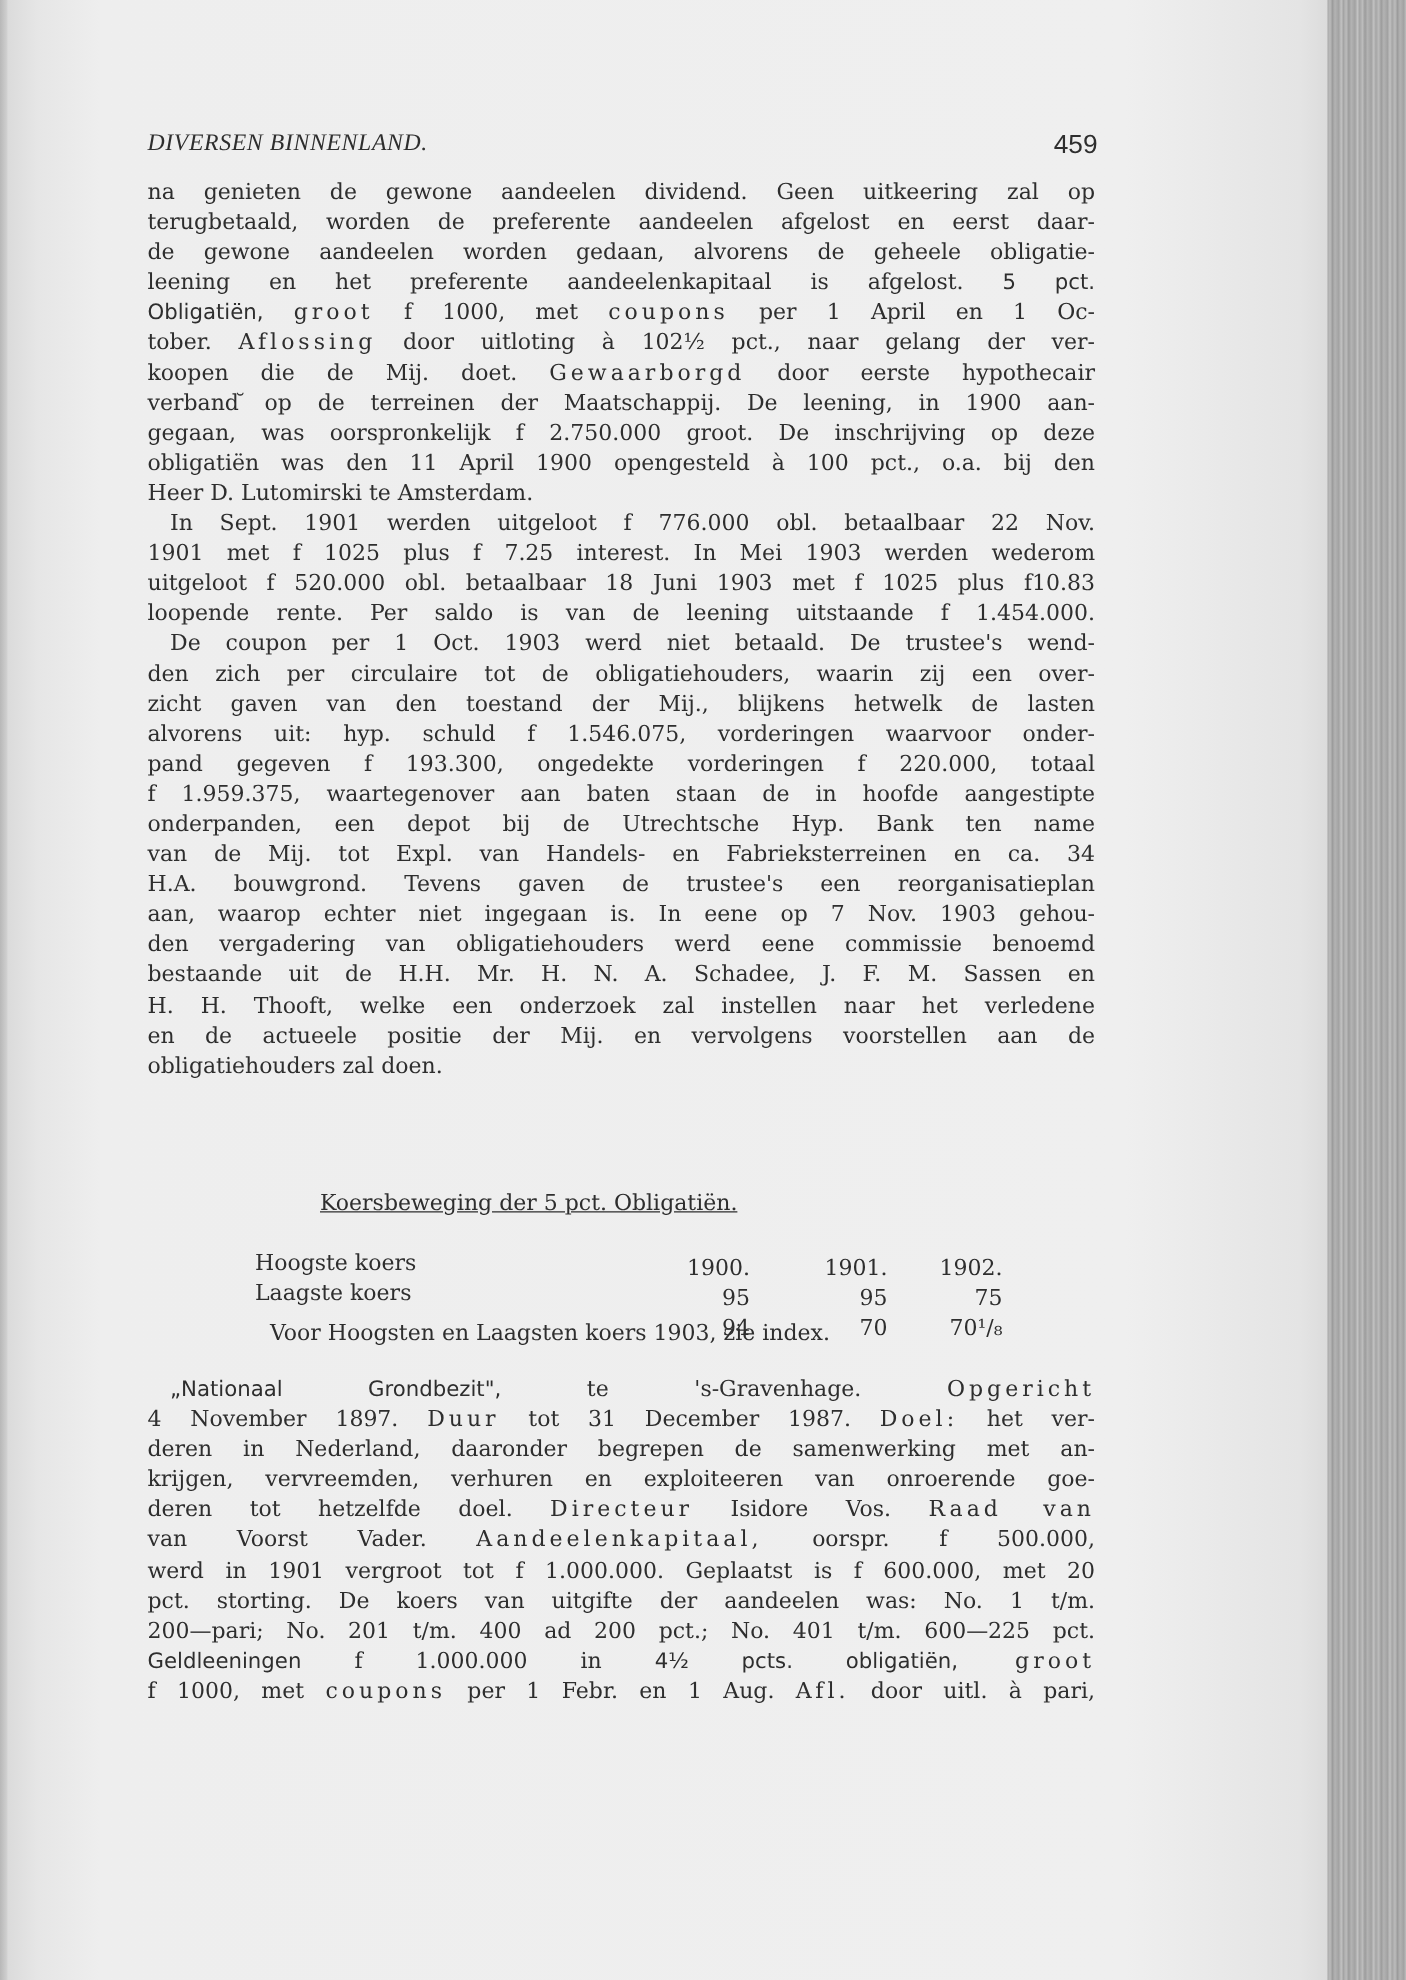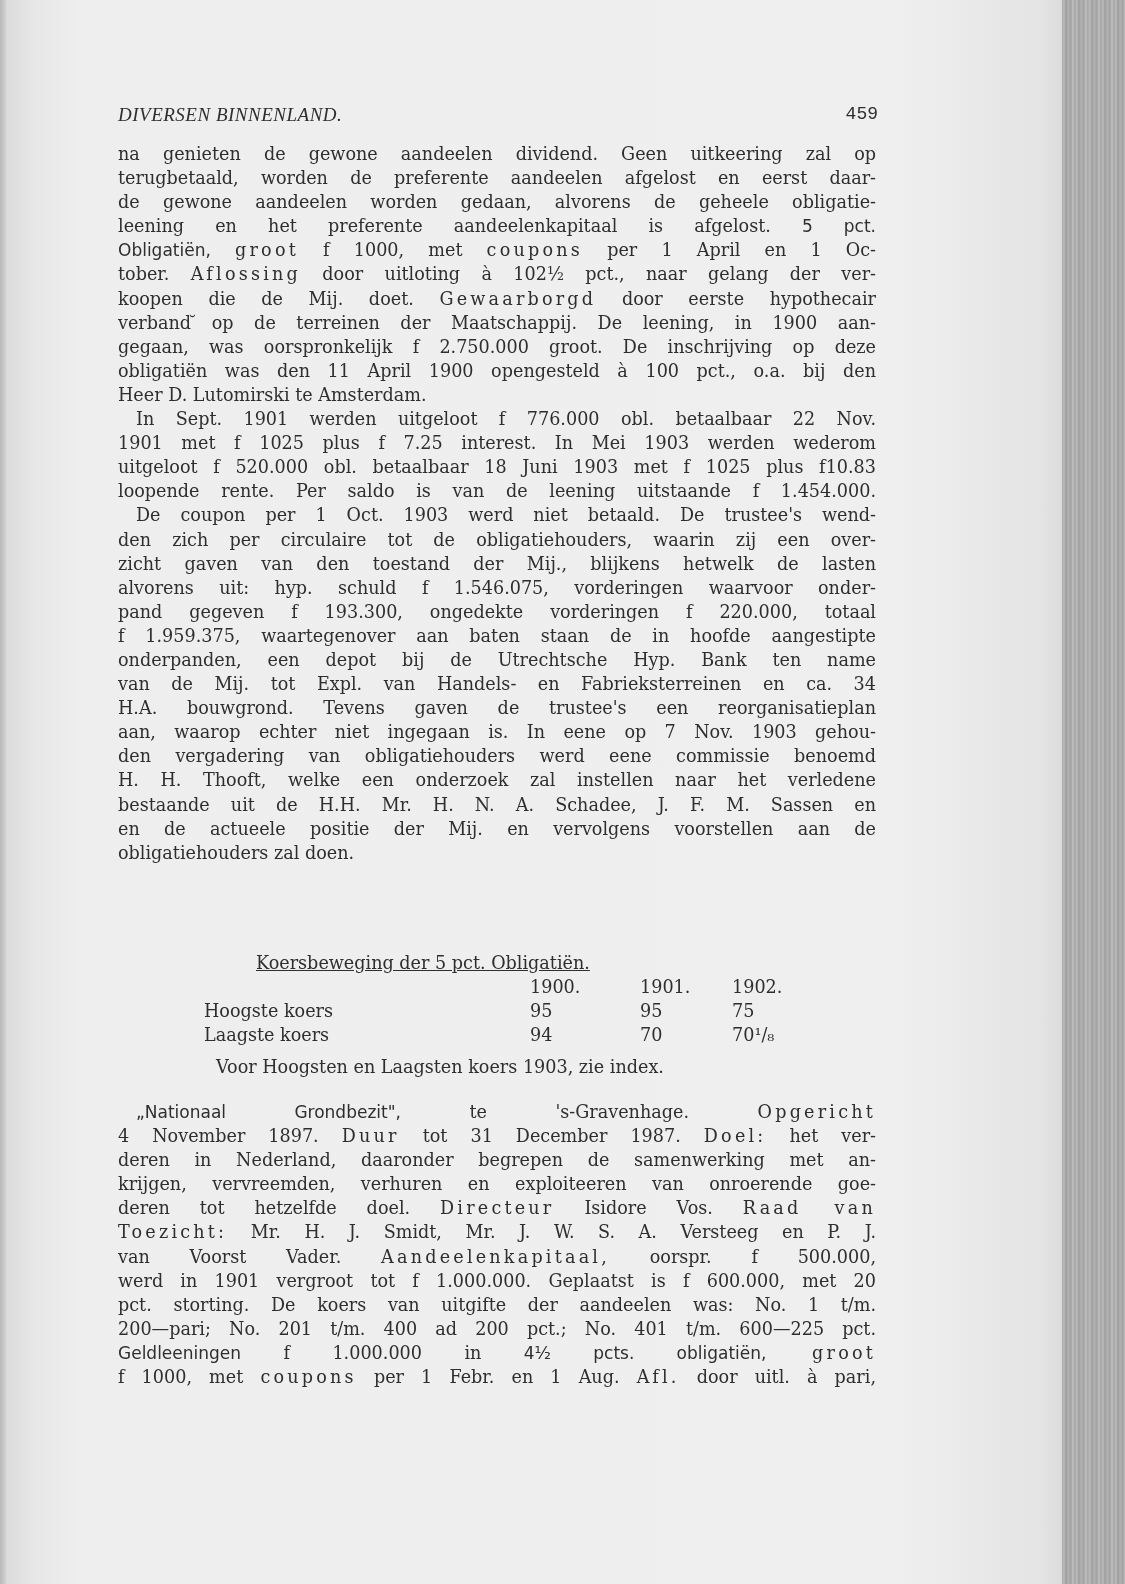--- a/index.html
+++ b/index.html
@@ -24,36 +24,36 @@
   }
   .header {
     position: absolute; top: 104px; left: 118px; width: 760px; height: 28px;
     font-size: 19px;
   }
   .header .title {
     position: absolute; left: 0; right: 0; 
     font-style: italic; letter-spacing: 0.5px; font-family: Liberation Serif, serif;
   }
   .header .pageno {
-    position: absolute; right: 0; top: 0; font-family: Liberation Mono, monospace; font-size: 18px;
+    position: absolute; right: 0; top: 0; font-family: Liberation Sans, sans-serif; font-size: 21px;
   }
   .body { position: absolute; left: 118px; top: 142px; width: 758px; }
   .ln {
     position: relative; height: 24.1px; line-height: 24.1px;
     font-size: 17.6px; white-space: nowrap;
     text-align: justify; text-align-last: justify;
   }
   .ln.last { text-align-last: left; }
   .ln.ind { padding-left: 18px; }
   .b { font-family: "DejaVu Sans", "Liberation Sans", sans-serif; font-weight: normal; font-size: 17px; }
   .sp { letter-spacing: 3.2px; }
   .tbl { position: absolute; left: 200px; top: 953px; width: 600px; font-size: 17.6px; }
   .tbl .cap { position: absolute; left: 56px; top: 0; text-decoration: underline; }
   .tbl .row { position: absolute; left: 0; height: 24px; width: 600px; }
-  .tbl .c { position: absolute; text-align: left; width: 70px; }
+  .tbl .c { position: absolute; text-align: right; width: 70px; margin-top: 28px; }
   .tbl .foot { position: absolute; left: 16px; top: 104px; }
 </style>
 </head>
 <body>
 
 <div class="page"></div>
 <div class="leftedge"></div>
 <div class="spine"></div>
 
 <div class="header">
@@ -94,22 +94,22 @@
   <div class="ln">den zich per circulaire tot de obligatiehouders, waarin zij een over-</div>
   <div class="ln">zicht gaven van den toestand der Mij., blijkens hetwelk de lasten</div>
   <div class="ln">alvorens uit: hyp. schuld f 1.546.075, vorderingen waarvoor onder-</div>
   <div class="ln">pand gegeven f 193.300, ongedekte vorderingen f 220.000, totaal</div>
   <div class="ln">f 1.959.375, waartegenover aan baten staan de in hoofde aangestipte</div>
   <div class="ln">onderpanden, een depot bij de Utrechtsche Hyp. Bank ten name</div>
   <div class="ln">van de Mij. tot Expl. van Handels- en Fabrieksterreinen en ca. 34</div>
   <div class="ln">H.A. bouwgrond. Tevens gaven de trustee's een reorganisatieplan</div>
   <div class="ln">aan, waarop echter niet ingegaan is. In eene op 7 Nov. 1903 gehou-</div>
   <div class="ln">den vergadering van obligatiehouders werd eene commissie benoemd</div>
+  <div class="ln">bestaande uit de H.H. Mr. H. N. A. Schadee, J. F. M. Sassen en</div>
   <div class="ln">H. H. Thooft, welke een onderzoek zal instellen naar het verledene</div>
-  <div class="ln">bestaande uit de H.H. Mr. H. N. A. Schadee, J. F. M. Sassen en</div>
   <div class="ln">en de actueele positie der Mij. en vervolgens voorstellen aan de</div>
   <div class="ln last">obligatiehouders zal doen.</div>
 </div>
 
 <div class="tbl">
   <div class="cap">Koersbeweging der 5 pct. Obligatiën.</div>
   <div class="row" style="top:24px">
     <span class="c" style="left:330px">1900.</span>
     <span class="c" style="left:440px">1901.</span>
     <span class="c" style="left:532px">1902.</span>
@@ -135,23 +135,20 @@
   </div>
   <div class="ln">
     <span>4 November 1897. </span><span class="sp">Duur</span><span> tot 31 December 1987. </span><span class="sp">Doel:</span><span> het ver-</span>
   </div>
   <div class="ln">deren in Nederland, daaronder begrepen de samenwerking met an-</div>
   <div class="ln">krijgen, vervreemden, verhuren en exploiteeren van onroerende goe-</div>
   <div class="ln">
     <span>deren tot hetzelfde doel. </span><span class="sp">Directeur</span><span> Isidore Vos. </span><span class="sp">Raad van</span>
   </div>
   <div class="ln">
-    <span class="sp">Toezicht:</span><span> Mr. H. J. Smidt, Mr. J. W. S. A. Versteeg en P. J.</span>
-  </div>
-  <div class="ln">
     <span>van Voorst Vader. </span><span class="sp">Aandeelenkapitaal,</span><span> oorspr. f 500.000,</span>
   </div>
   <div class="ln">werd in 1901 vergroot tot f 1.000.000. Geplaatst is f 600.000, met 20</div>
   <div class="ln">pct. storting. De koers van uitgifte der aandeelen was: No. 1 t/m.</div>
   <div class="ln">200—pari; No. 201 t/m. 400 ad 200 pct.; No. 401 t/m. 600—225 pct.</div>
   <div class="ln">
     <span class="b">Geldleeningen</span><span> f 1.000.000 in </span><span class="b">4½ pcts. obligatiën,</span><span class="sp"> groot</span>
   </div>
   <div class="ln">
     <span>f 1000, met </span><span class="sp">coupons</span><span> per 1 Febr. en 1 Aug. </span><span class="sp">Afl.</span><span> door uitl. à pari,</span>

